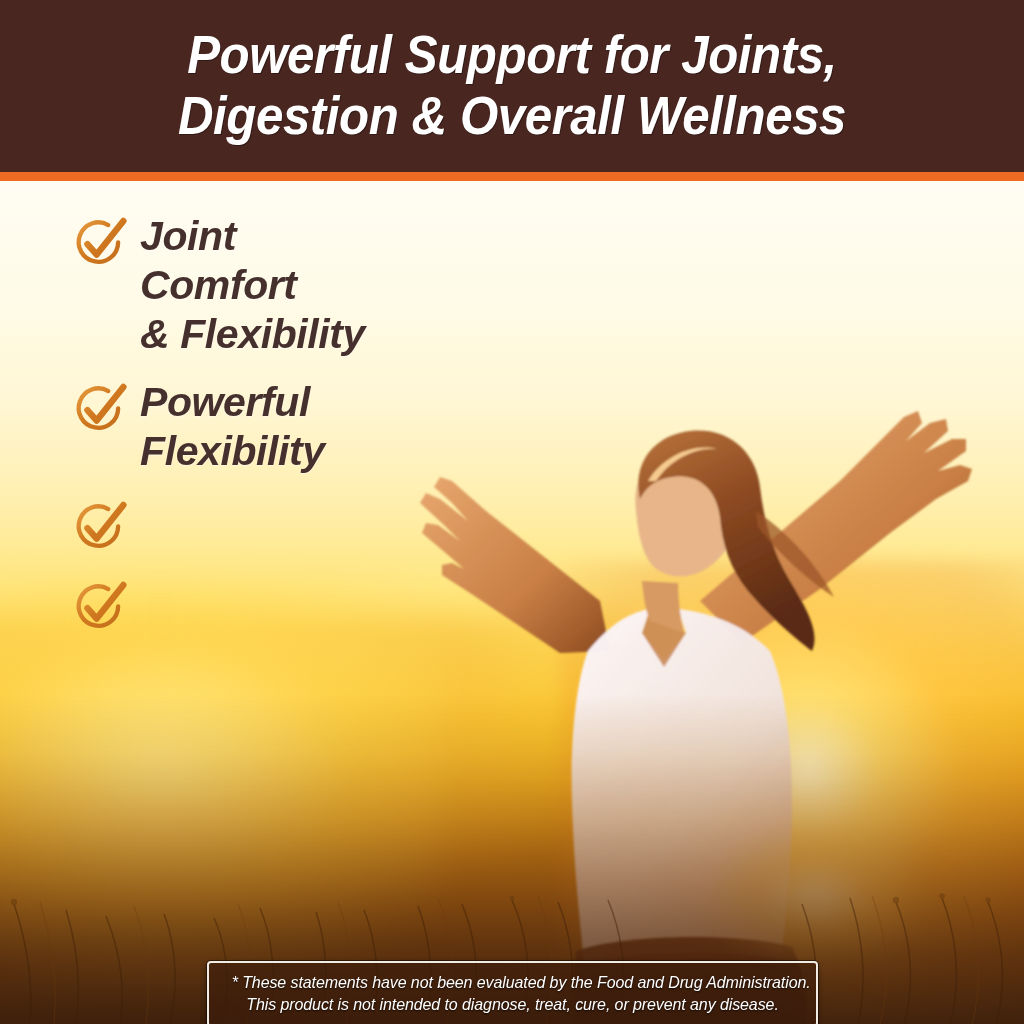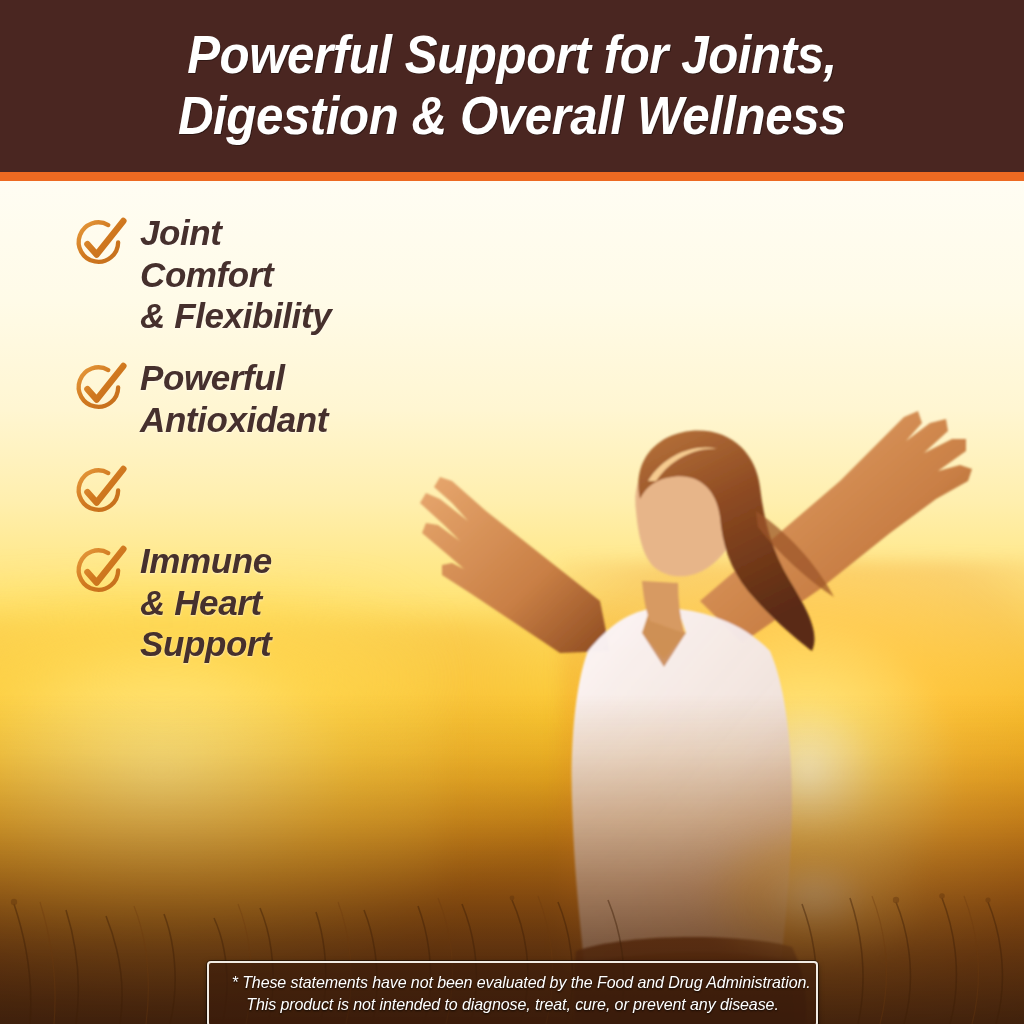--- a/index.html
+++ b/index.html
@@ -167,21 +167,21 @@
     flex: 0 0 auto;
     width: 58px; height: 58px;
     margin-top: 4px;
     margin-right: 12px;
   }
   .bullet-text {
     color: #46302d;
     font-family: "Liberation Sans", sans-serif;
     font-weight: 700;
     font-style: italic;
-    font-size: 35px;
+    font-size: 41px;
     line-height: 1.19;
     letter-spacing: -0.4px;
     text-shadow: 0 1px 2px rgba(255,255,255,0.55);
     white-space: pre-line;
     padding-top: 2px;
   }
 
   
   .disclaimer {
     position: absolute;
@@ -367,38 +367,35 @@
 Comfort
 &amp; Flexibility</div>
     </div>
 
     <div class="bullet">
       <svg class="check-icon" viewBox="0 0 100 100">
         <path d="M66 19 A34 34 0 1 0 83 49" fill="none" stroke="url(#ck1)" stroke-width="7.5" stroke-linecap="round"></path>
         <path d="M30 52 L46 70 L92 12" fill="none" stroke="url(#ck1)" stroke-width="11" stroke-linecap="round" stroke-linejoin="round"></path>
       </svg>
       <div class="bullet-text">Powerful
-Antioxidant</div>
+Flexibility</div>
     </div>
 
     <div class="bullet">
       <svg class="check-icon" viewBox="0 0 100 100">
         <path d="M66 19 A34 34 0 1 0 83 49" fill="none" stroke="url(#ck1)" stroke-width="7.5" stroke-linecap="round"></path>
         <path d="M30 52 L46 70 L92 12" fill="none" stroke="url(#ck1)" stroke-width="11" stroke-linecap="round" stroke-linejoin="round"></path>
       </svg>
     </div>
 
     <div class="bullet">
       <svg class="check-icon" viewBox="0 0 100 100">
         <path d="M66 19 A34 34 0 1 0 83 49" fill="none" stroke="url(#ck1)" stroke-width="7.5" stroke-linecap="round"></path>
         <path d="M30 52 L46 70 L92 12" fill="none" stroke="url(#ck1)" stroke-width="11" stroke-linecap="round" stroke-linejoin="round"></path>
       </svg>
-      <div class="bullet-text">Immune
-&amp; Heart
-Support</div>
     </div>
 
   </div>
 
   <div class="disclaimer">
     <span class="disclaimer-line">* These statements have not been evaluated by the Food and Drug Administration.</span>
     <span class="disclaimer-line">This product is not intended to diagnose, treat, cure, or prevent any disease.</span>
   </div>
 
 </div>

